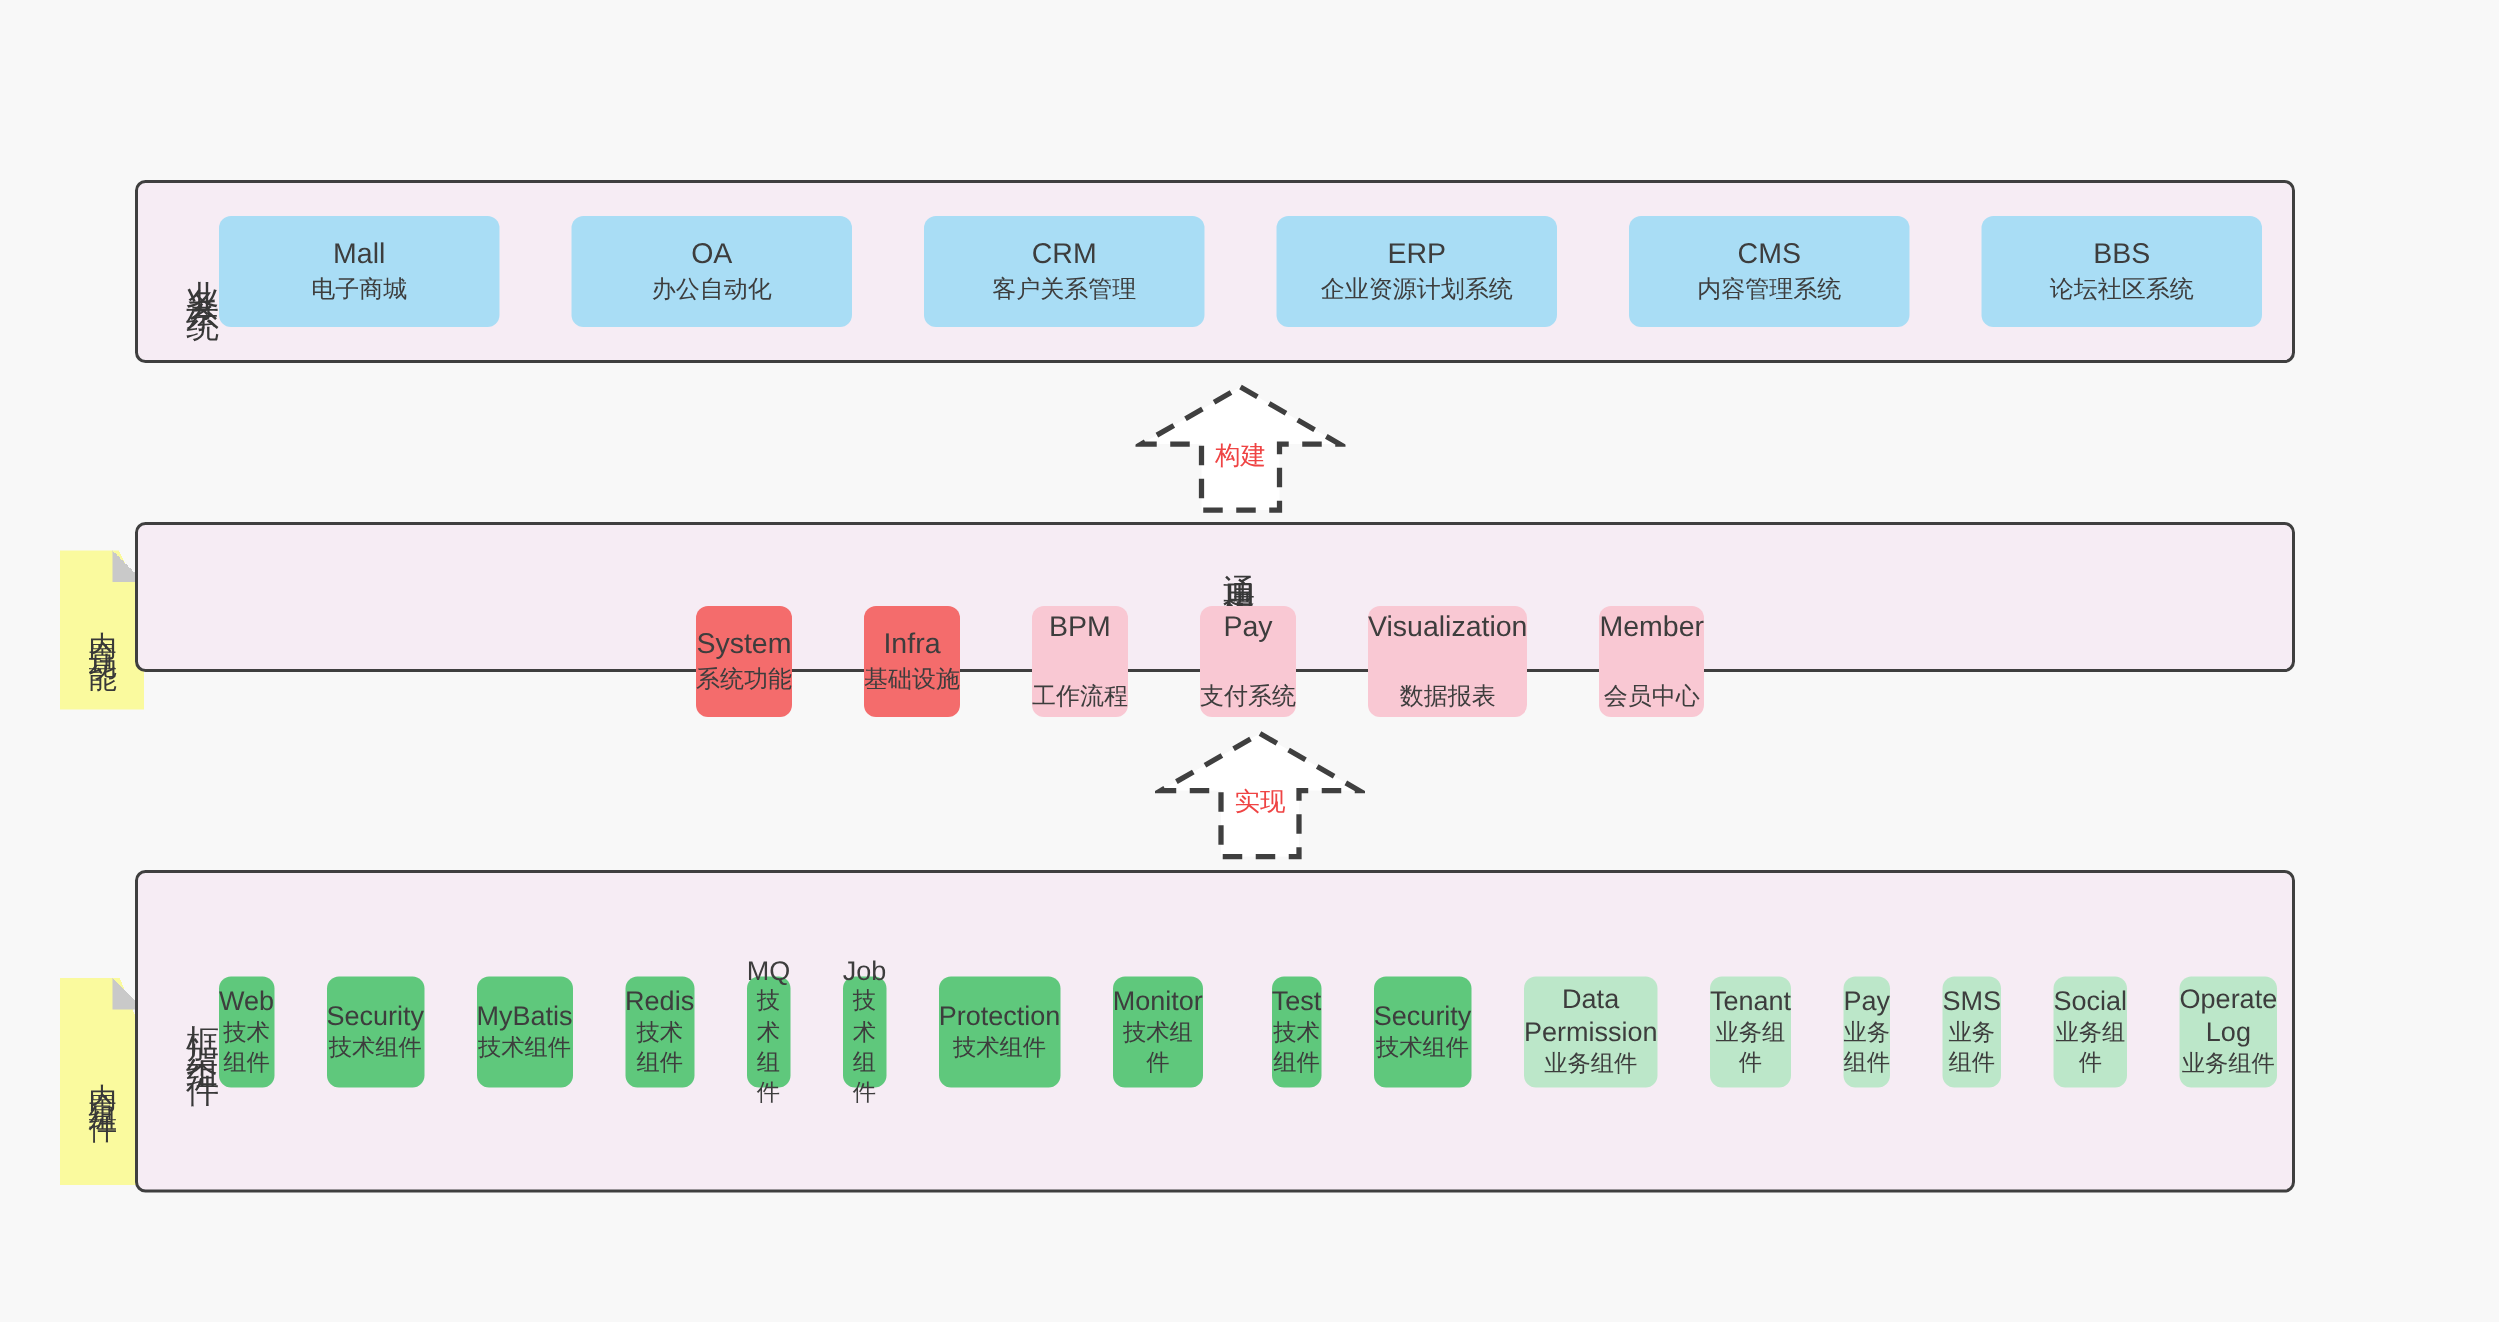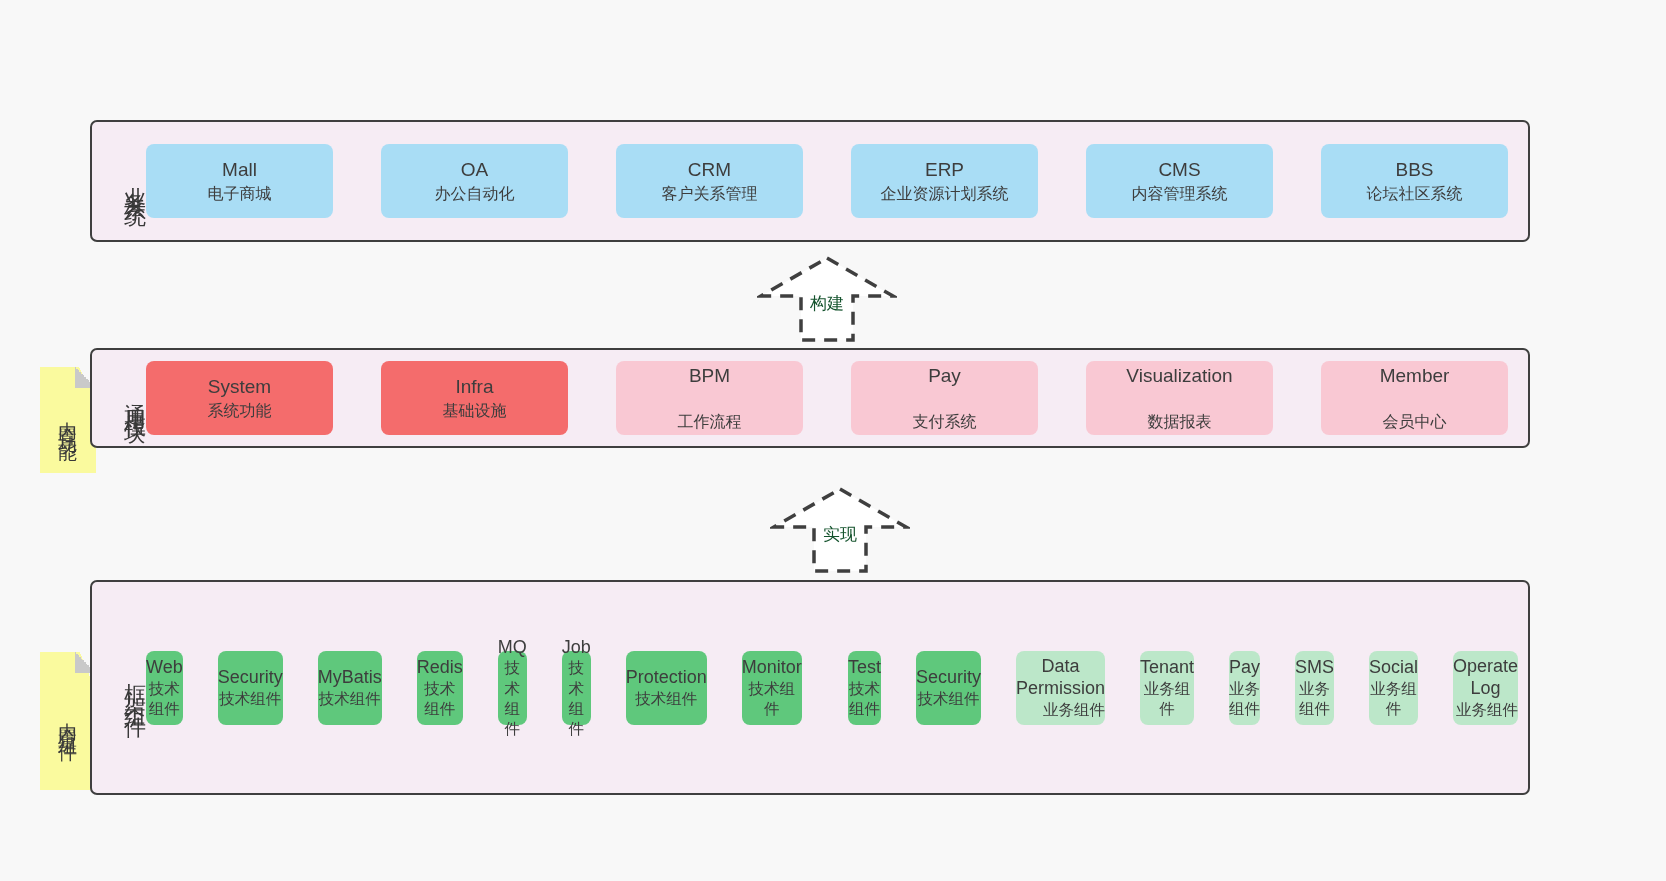--- a/index.html
+++ b/index.html
@@ -19,21 +19,21 @@
     left:90px;width:1440px;
     background:#f6ecf4;
     border:2px solid #3f3f3f;
     border-radius:7px;
     display:flex;
     align-items:center;
     z-index:1;
     box-sizing:border-box;
   }
   .panel-top{top:120px;height:122px;}
-  .panel-mid{top:348px;height:100px;}
+  .panel-mid{top:348px;height:100px;flex-direction:column;}
   .panel-bottom{top:580px;height:215px;}
 
   .vlabel{
     width:54px;
     flex:0 0 54px;
     display:flex;
     justify-content:center;
     writing-mode:vertical-rl;
     text-orientation:upright;
     font-size:22px;
@@ -72,40 +72,40 @@
     line-height:1.35;
   }
   .box-name{font-size:19px;}
   .box-desc{font-size:16px;}
   .boxes-8 .box-name{font-size:18px;line-height:1.25;}
   .boxes-8 .box-desc{font-size:15.5px;line-height:1.3;}
   .blue{background:#a9ddf5;}
   .red{background:#f46c6c;}
   .pink{background:#f9c8d3;gap:22px;}
   .green{background:#5fc87c;}
-  .lightgreen{background:#bce7c9;align-items:flex-end;}
+  .lightgreen{background:#bce7c9;}
 
   
   .arrow{
     position:absolute;
     width:140px;height:88px;
     z-index:0;
   }
   .arrow-1{left:757px;top:255px;}
   .arrow-2{left:770px;top:486px;}
   .arrow svg{position:absolute;inset:0;}
   .arrow-label{
     position:absolute;
     left:50%;top:37px;
     transform:translateX(-50%);
     background:#ffffff;
     font-size:17px;
     padding:0 3px;
     white-space:nowrap;
-    color:#14532d;
+    color:#ef4444;
   }
 
   
   .sticky{
     position:absolute;
     left:40px;
     width:56px;
     background:linear-gradient(to bottom left,transparent 15px,#fafa9e 0);
     display:flex;
     align-items:center;

